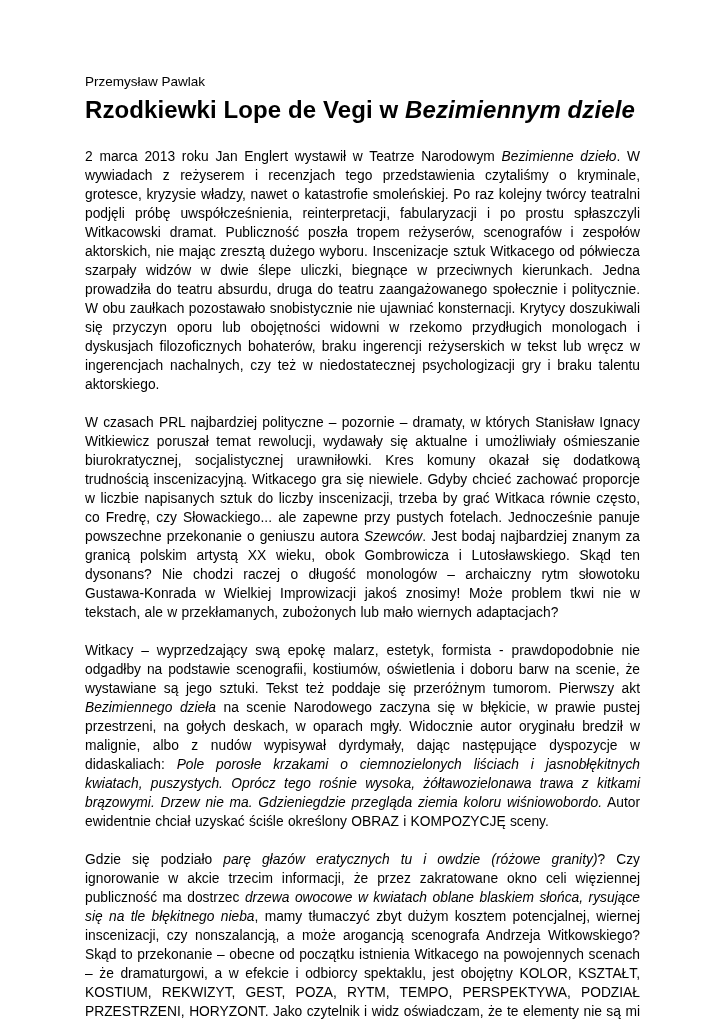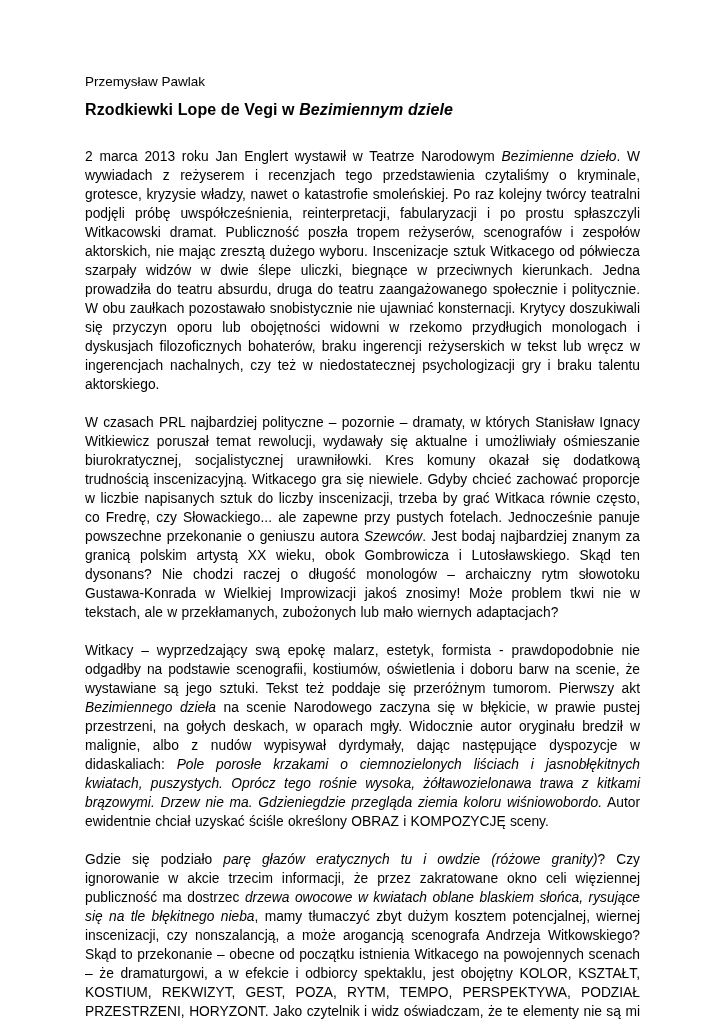--- a/index.html
+++ b/index.html
@@ -18,21 +18,21 @@
     font-family: "Liberation Sans", "DejaVu Sans", sans-serif;
     color: #000000;
     overflow: hidden;
   }
   .author {
     font-size: 13.5px;
     line-height: 19px;
     margin: 0 0 6px 0;
   }
   h1.title {
-    font-size: 16px;
+    font-size: 24px;
     line-height: 26px;
     font-weight: 700;
     margin: 0 0 24px 0;
     letter-spacing: 0.1px;
   }
   .body-text p {
     font-size: 13.8px;
     line-height: 19px;
     margin: 6px 0 19px 0;
     text-align: justify;

